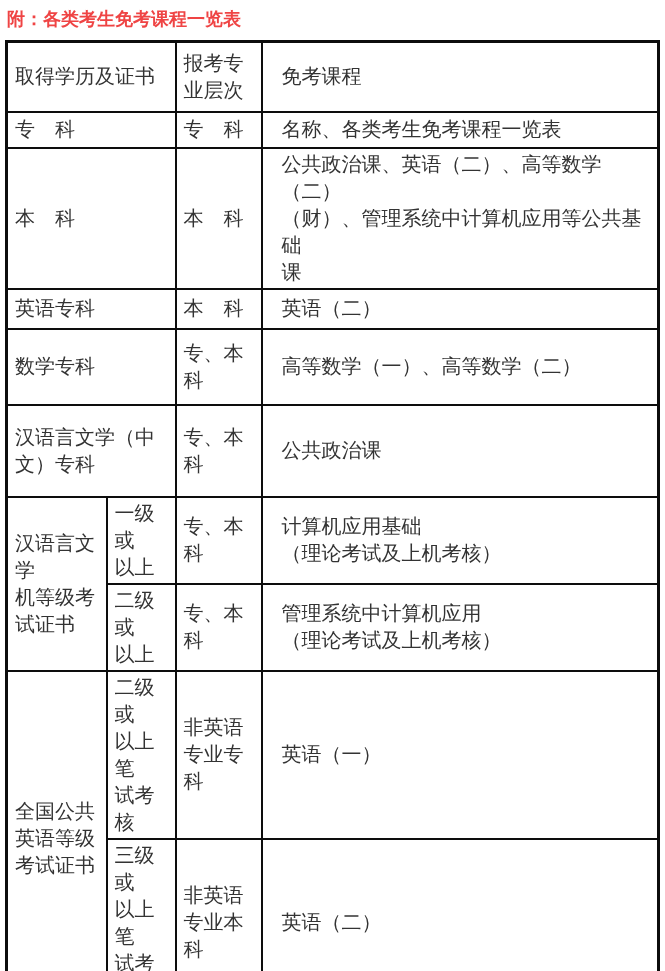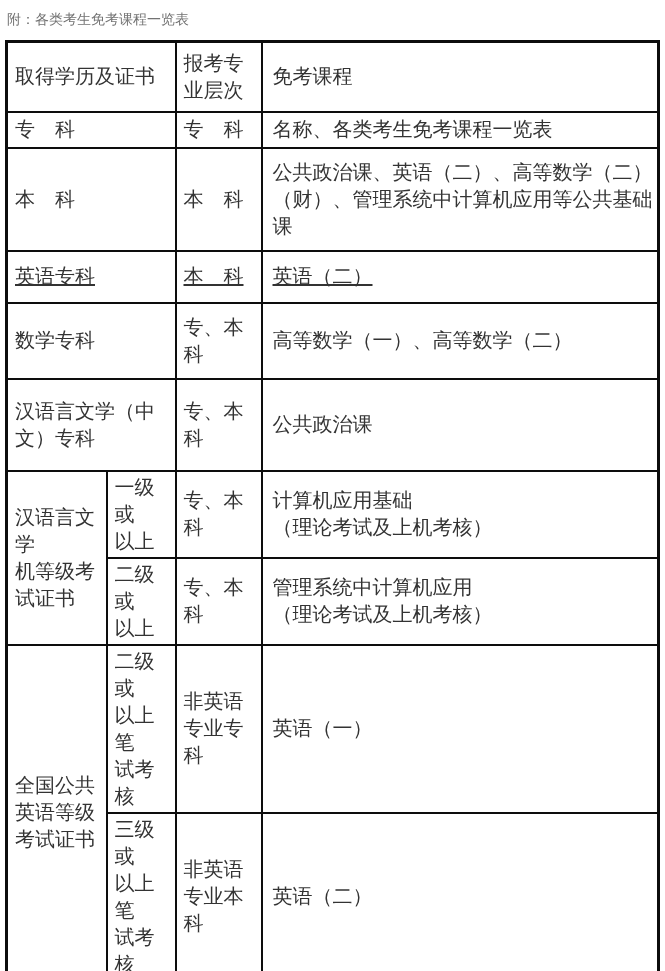--- a/index.html
+++ b/index.html
@@ -9,25 +9,26 @@
     color: #333333;
   }
   .page {
     width: 665px;
     height: 971px;
     background: #ffffff;
     padding: 7px 6px 0 5px;
     overflow: hidden;
   }
   .title {
-    font-size: 14px;
+    font-size: 18px;
     line-height: 24px;
     margin: 0 0 9px 2px;
-    color: #737373;
+    color: #ef4444;
     white-space: pre;
+    font-weight: bold;
   }
   table.tbl {
     border-collapse: collapse;
     table-layout: fixed;
     width: 652px;
     border: 3px solid #0d0d0d;
   }
   col.c1 { width: 100px; }
   col.c2 { width: 69px; }
   col.c3 { width: 86px; }
@@ -35,25 +36,25 @@
   td {
     border: 2px solid #0d0d0d;
     vertical-align: middle;
     font-size: 20px;
     line-height: 27px;
     padding: 2px 2px 2px 7px;
     white-space: pre-line;
     color: #333333;
     overflow: hidden;
   }
-  td.courses { padding-left: 10px; }
+  td.courses { padding-left: 19px; }
   tr.r1  { height: 70px; }
   tr.r2  { height: 36px; }
   tr.r3  { height: 103px; }
-  tr.r4  { height: 52px; text-decoration: underline; }
+  tr.r4  { height: 40px; }
   tr.r5  { height: 76px; }
   tr.r6  { height: 92px; }
   tr.r7  { height: 78px; }
   tr.r8  { height: 78px; }
   tr.r9  { height: 104px; }
   tr.r10 { height: 105px; }
 </style>
 </head>
 <body>
 

